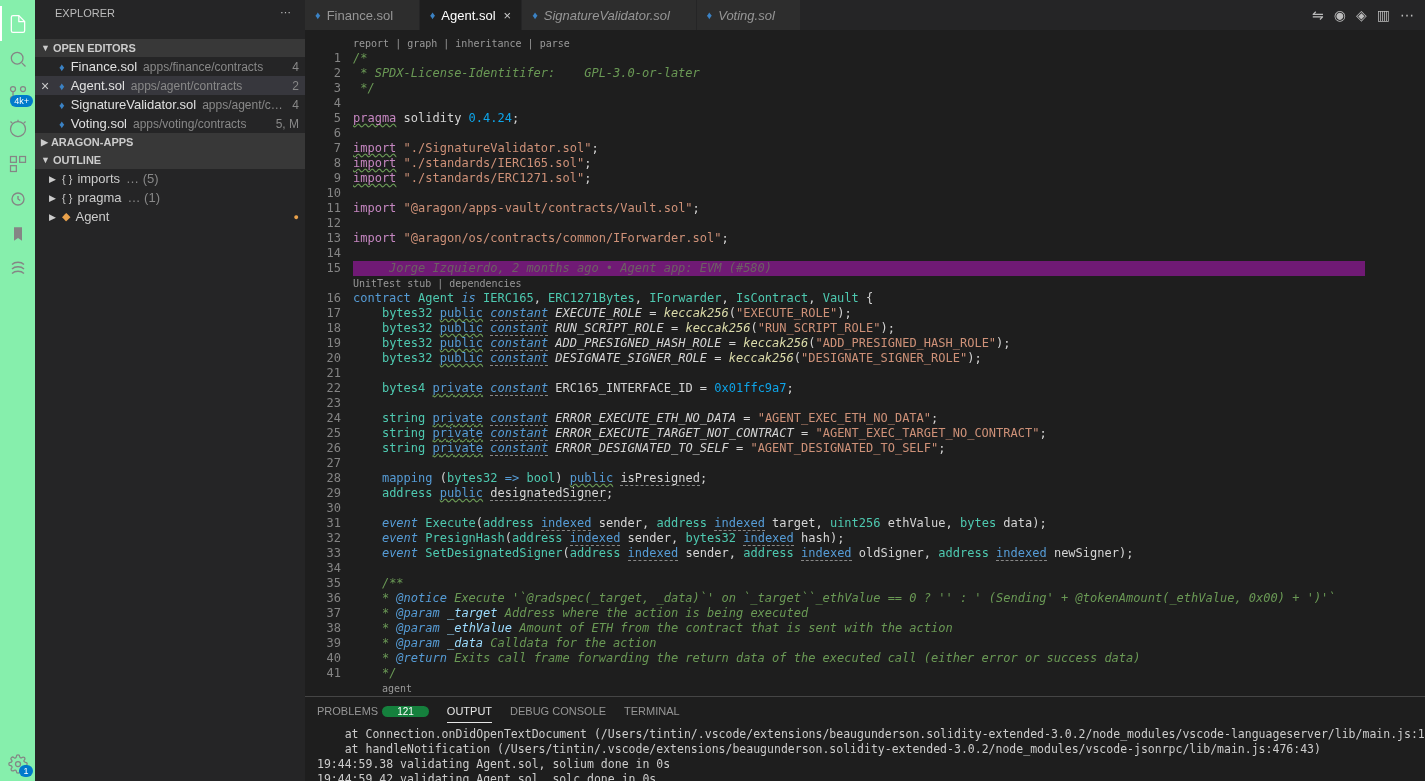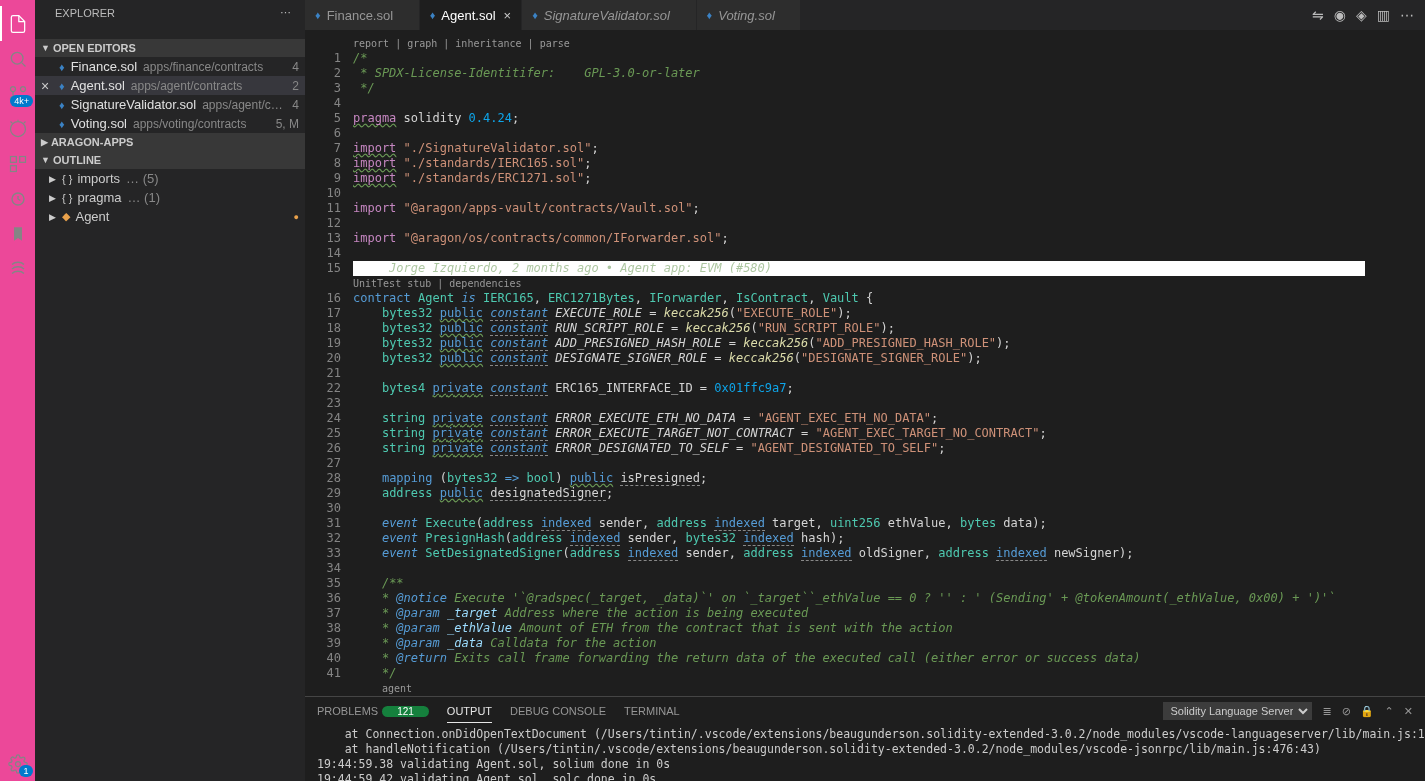--- a/index.html
+++ b/index.html
@@ -1,18 +1,18 @@
 <!DOCTYPE html>
 <html><head>
 <meta charset="utf-8">
 <style>
 * { margin:0; padding:0; box-sizing:border-box; }
 body { font-family:-apple-system,"Segoe UI",sans-serif; font-size:13px; background:#1e1e1e; color:#ccc; overflow:hidden; width:1425px; height:781px; }
 .root { display:flex; height:100%; }
-.activity { width:35px; background:#ec4899; display:flex; flex-direction:column; align-items:center; padding-top:6px; }
+.activity { width:35px; background:#86efac; display:flex; flex-direction:column; align-items:center; padding-top:6px; }
 .activity .ic { width:35px; height:35px; display:flex; align-items:center; justify-content:center; color:#858585; cursor:pointer; position:relative; }
 .activity .ic.active { color:#fff; }
 .activity .ic.active::before { content:''; position:absolute; left:0; top:0; bottom:0; width:2px; background:#fff; }
 .activity .spacer { flex:1; }
 .badge-sm { position:absolute; bottom:4px; right:2px; background:#007acc; color:#fff; border-radius:8px; font-size:9px; padding:1px 4px; min-width:14px; text-align:center; }
 .sidebar { width:270px; background:#252526; display:flex; flex-direction:column; color:#ccc; overflow:hidden; }
 .sidebar-title { font-size:11px; text-transform:uppercase; color:#bbb; padding:6px 14px 20px 20px; display:flex; justify-content:space-between; align-items:center; }
 .section-hdr { font-size:11px; font-weight:700; text-transform:uppercase; color:#ccc; padding:3px 6px; background:#383838; cursor:pointer; display:flex; align-items:center; }
 .section-hdr .chev { margin-right:3px; font-size:9px; }
 .openrow { display:flex; align-items:center; padding:2px 6px 2px 24px; font-size:13px; cursor:pointer; position:relative; }
@@ -46,21 +46,21 @@
 .c-kw{color:#569cd6;}
 .c-kw2{color:#c586c0;}
 .c-ty{color:#4ec9b0;}
 .c-st{color:#ce9178;}
 .c-fn{color:#dcdcaa;}
 .c-it{font-style:italic;}
 .c-nm{color:#0ea5e9;}
 .c-bl{color:#9cdcfe;}
 .c-wave{text-decoration:underline wavy #6a9955;text-decoration-skip-ink:none;}
 .c-dash{border-bottom:1px dashed #888;}
-.cur-line{background:#ffffff;display:inline-block;width:100%;}
+.cur-line{background:#701a75;display:inline-block;width:100%;}
 .minimap{width:60px;background:#1e1e1e;padding:4px 2px;font-size:1px;line-height:1px;color:#555;opacity:.6;}
 .panel { height:85px; background:#1e1e1e; border-top:1px solid #454545; display:flex; flex-direction:column; }
 .panel-tabs { display:flex; align-items:center; padding:0 12px; height:28px; font-size:11px; color:#969696; }
 .panel-tabs .ptab { margin-right:18px; cursor:pointer; text-transform:uppercase; position:relative;}
 .panel-tabs .ptab.active { color:#e7e7e7; }
 .panel-tabs .ptab.active::after{content:'';position:absolute;left:0;right:0;bottom:-6px;height:1px;background:#e7e7e7;}
 .panel-tabs .pbadge { background:#15803d; color:#fff; border-radius:8px; font-size:10px; padding:0 15px; margin-left:4px; display:inline-block;}
 .panel-tabs .right { margin-left:auto; display:flex; align-items:center; gap:10px; }
 .panel-tabs select { background:#3c3c3c; color:#ccc; border:1px solid #3c3c3c; font-size:11px; padding:1px 2px;}
 .panel-body { flex:1; padding:2px 12px; font-family:Menlo,Consolas,monospace; font-size:11.5px; color:#ccc; overflow:hidden; line-height:15px;white-space:pre;}
@@ -286,25 +286,17 @@
 </div>
       <div class="minimap"></div>
     </div>
 
     <div class="panel">
       <div class="panel-tabs">
         <span class="ptab"><span>PROBLEMS</span><span class="pbadge">121</span></span>
         <span class="ptab active">OUTPUT</span>
         <span class="ptab">DEBUG CONSOLE</span>
         <span class="ptab">TERMINAL</span>
-        <div class="right">
-          <select><option>Solidity Language Server</option></select>
-          <span class="ic">≣</span>
-          <span class="ic">⊘</span>
-          <span class="ic">🔒</span>
-          <span class="ic">⌃</span>
-          <span class="ic">✕</span>
-        </div>
       </div>
       <div class="panel-body" id="panel-body">    at Connection.onDidOpenTextDocument (/Users/tintin/.vscode/extensions/beaugunderson.solidity-extended-3.0.2/node_modules/vscode-languageserver/lib/main.js:174:50)<br>    at handleNotification (/Users/tintin/.vscode/extensions/beaugunderson.solidity-extended-3.0.2/node_modules/vscode-jsonrpc/lib/main.js:476:43)<br>19:44:59.38 validating Agent.sol, solium done in 0s<br>19:44:59.42 validating Agent.sol, solc done in 0s</div>
     </div>
   </div>
 </div>
 
 </body></html>

